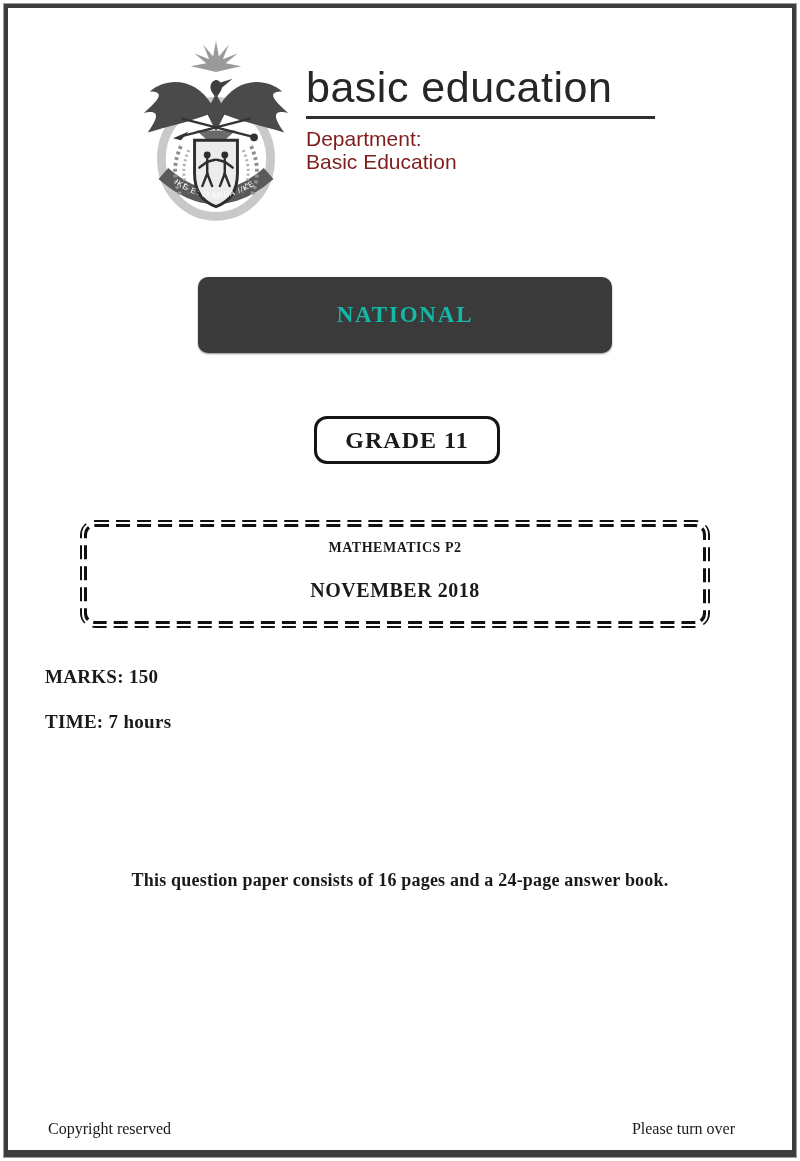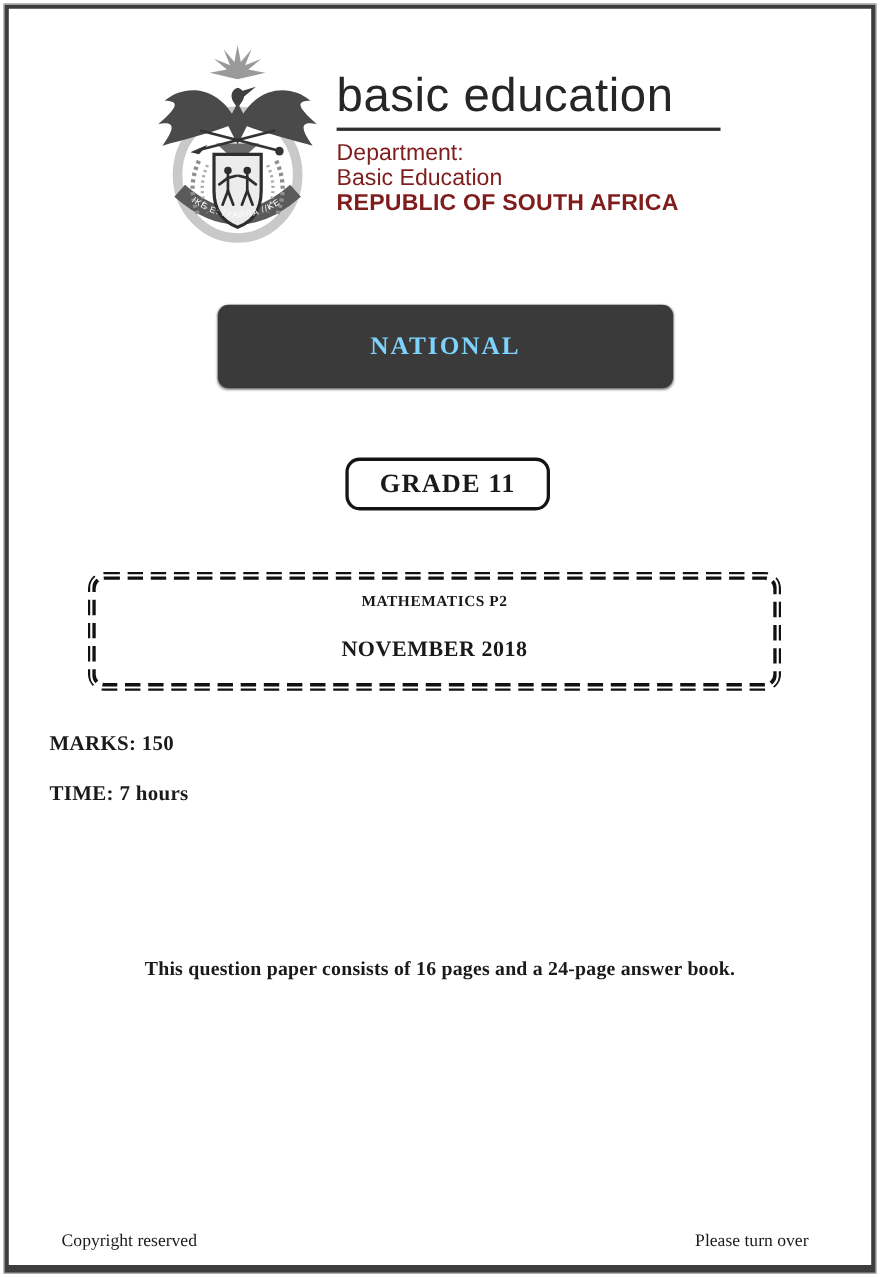--- a/index.html
+++ b/index.html
@@ -24,21 +24,21 @@
   .logo-rule { width:349px; height:0; border-bottom:3px solid #2e2e2e; margin-top:7px; }
   .dept { font-family:"Liberation Sans", sans-serif; font-size:21px; line-height:1.1; color:#7f1d1d; margin-top:8px; }
   .dept-line { white-space:nowrap; }
   .dept-line.bold { font-weight:700; letter-spacing:0.2px; }
 
   
   .nsc-box {
     position:absolute; left:198px; top:277px; width:414px; height:76px;
     background:#3a3a3a; border-radius:10px; box-shadow:0 1px 2px rgba(0,0,0,.45);
     display:flex; flex-direction:column; align-items:center; justify-content:center;
-    color:#7dd3fc; font-weight:700; font-size:23px; letter-spacing:1.8px;
+    color:#14b8a6; font-weight:700; font-size:23px; letter-spacing:1.8px;
     line-height:1.4; text-align:center;
   }
 
   
   .grade-box {
     position:absolute; left:314px; top:416px; width:180px; height:42px;
     border:3px solid #141414; border-radius:13px;
     display:flex; align-items:center; justify-content:center;
     font-weight:700; font-size:24px; letter-spacing:1px; background:#fff;
   }
@@ -56,21 +56,21 @@
   .subject-line2 { margin-top:23px; text-align:center; font-weight:700; font-size:20px; letter-spacing:0.5px; }
 
   
   .marks { position:absolute; left:45px; top:666px; font-weight:700; font-size:19px; letter-spacing:0.3px; }
   .time  { position:absolute; left:45px; top:711px; font-weight:700; font-size:19px; letter-spacing:0.3px; }
 
   
   .note { position:absolute; left:0; right:0; top:870px; text-align:center; font-weight:700; font-size:18px; letter-spacing:0.2px; }
 
   
-  .footer-left  { position:absolute; left:56px;  top:1120px; font-size:16px; }
+  .footer-left  { position:absolute; left:48px;  top:1120px; font-size:16px; }
   .footer-right { position:absolute; right:65px; top:1120px; font-size:16px; }
 </style>
 </head>
 <body>
 
 <div class="canvas">
   <div class="frame"></div>
 
   <svg class="emblem" viewBox="0 0 160 195" aria-hidden="true">
 
@@ -123,21 +123,20 @@
       <textPath href="#motto-path" startOffset="6">!KE E: /XARRA //KE</textPath>
     </text>
   </svg>
 
   <div class="logo-block">
     <div class="logo-title">basic education</div>
     <div class="logo-rule"></div>
     <div class="dept">
       <div class="dept-line">Department:</div>
       <div class="dept-line">Basic Education</div>
-      <div class="dept-line bold">REPUBLIC OF SOUTH AFRICA</div>
     </div>
   </div>
 
   <div class="nsc-box">
     <div>NATIONAL</div>
   </div>
 
   <div class="grade-box">
     <span>GRADE 11</span>
   </div>

